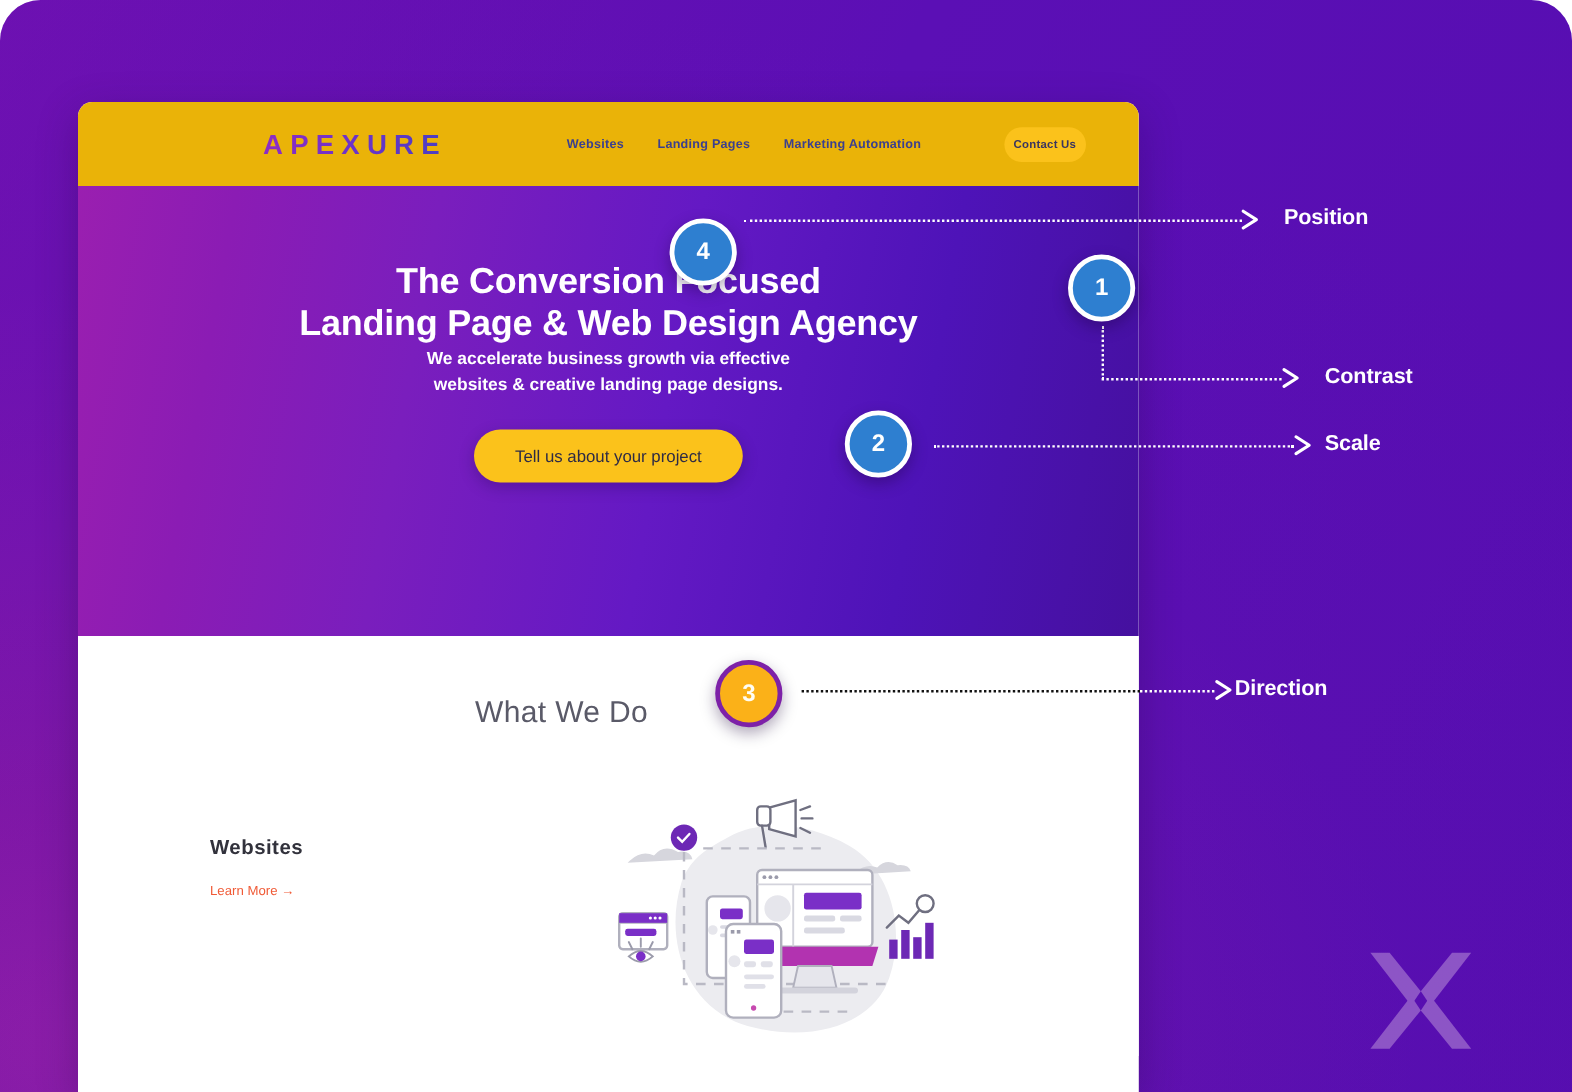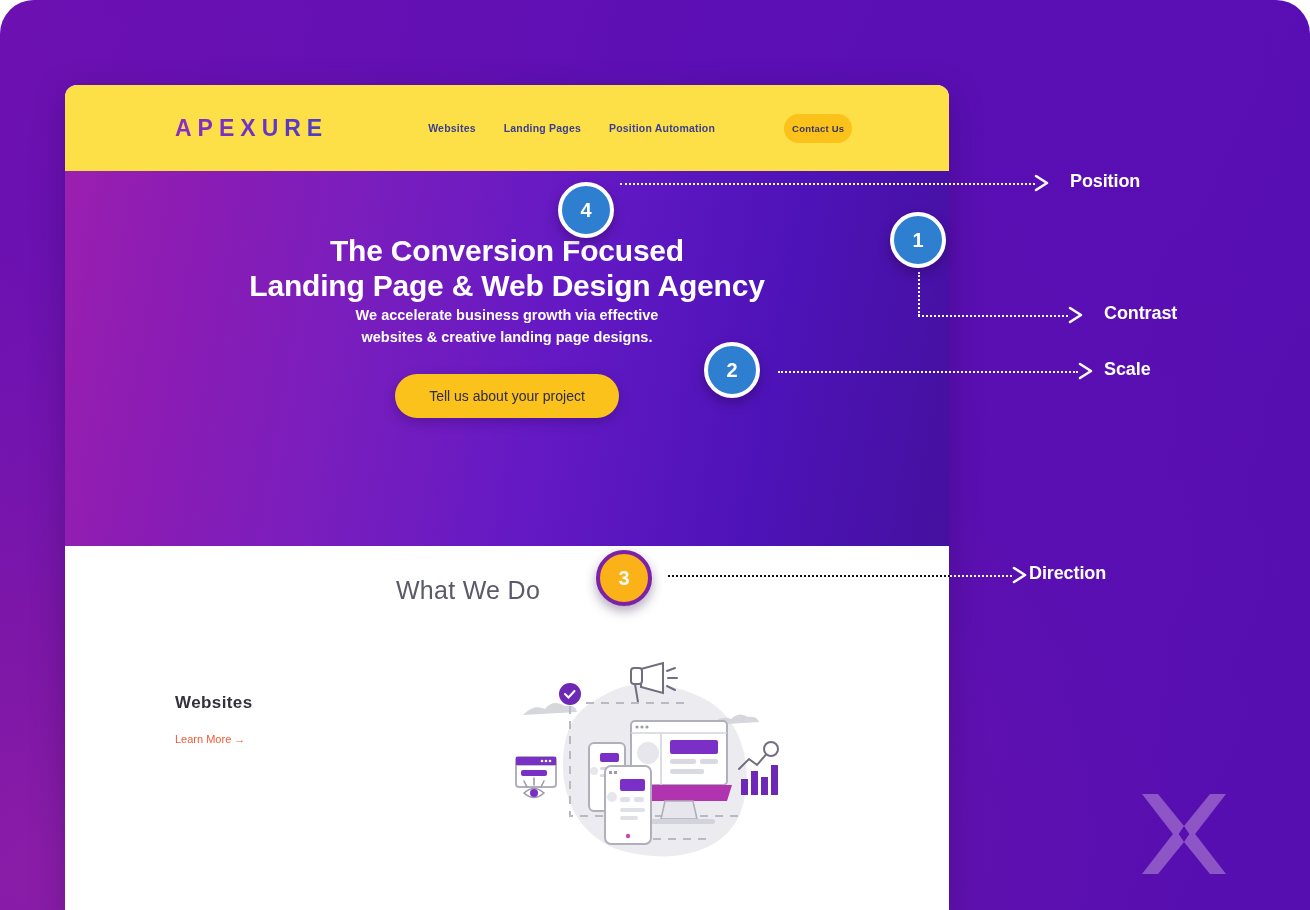--- a/index.html
+++ b/index.html
@@ -36,24 +36,25 @@
     width:884px; height:825px;
     background:#fff;
     border-radius:12px 12px 0 0;
     overflow:hidden;
     box-shadow:0 10px 34px rgba(30,0,60,.28);
     z-index:4;
   }
 
   
   .navbar{
-    height:86px; background:#fde047;
+    height:70px; background:#eab308;
     display:flex; align-items:center;
     padding:0 0 0 110px;
     position:relative;
+    justify-content:center;
   }
   .logo{
     font-size:23px; font-weight:700; letter-spacing:6px;
     background:linear-gradient(90deg,#8e2cc4 0%, #6a34c8 55%, #4a3fc2 100%);
     -webkit-background-clip:text; background-clip:text;
     -webkit-text-fill-color:transparent; color:#6a34c8;
   }
   .navlinks{
     display:flex; align-items:center; gap:28px;
     margin-left:100px;
@@ -88,21 +89,21 @@
   .hero-btn{
     margin-top:25px;
     background:#FBC21B; color:#2e2b45;
     font-size:14px; font-weight:500;
     padding:14px 34px; border-radius:26px; border:none;
     box-shadow:0 4px 12px rgba(20,0,50,.25);
   }
 
   
   .section-white{ background:#fff; padding-top:30px; }
-  .wwd-row{ display:flex; justify-content:center; align-items:center; }
+  .wwd-row{ display:flex; justify-content:center; align-items:center;margin-top:20px; }
   .wwd-title{
     font-size:25px; color:#5a5a68; font-weight:400; letter-spacing:.3px;
   }
 
   
   .service{
     display:flex; align-items:flex-start; padding:56px 0 0 110px;
   }
   .svc-text{ width:300px; padding-top:32px; }
   .svc-text h3{ font-size:17px; font-weight:700; color:#32323c; letter-spacing:.4px; }
@@ -160,21 +161,21 @@
     </g>
   </svg>
 
   <div class="mock">
 
     <div class="navbar">
       <div class="logo">APEXURE</div>
       <div class="navlinks">
         <span class="navlink">Websites</span>
         <span class="navlink">Landing Pages</span>
-        <span class="navlink">Position Automation</span>
+        <span class="navlink">Marketing Automation</span>
         <button class="nav-cta">Contact Us</button>
       </div>
     </div>
 
     <div class="hero">
       <h1>
         <span>The Conversion Focused</span><br>
         <span>Landing Page &amp; Web Design Agency</span>
       </h1>
       <p>

